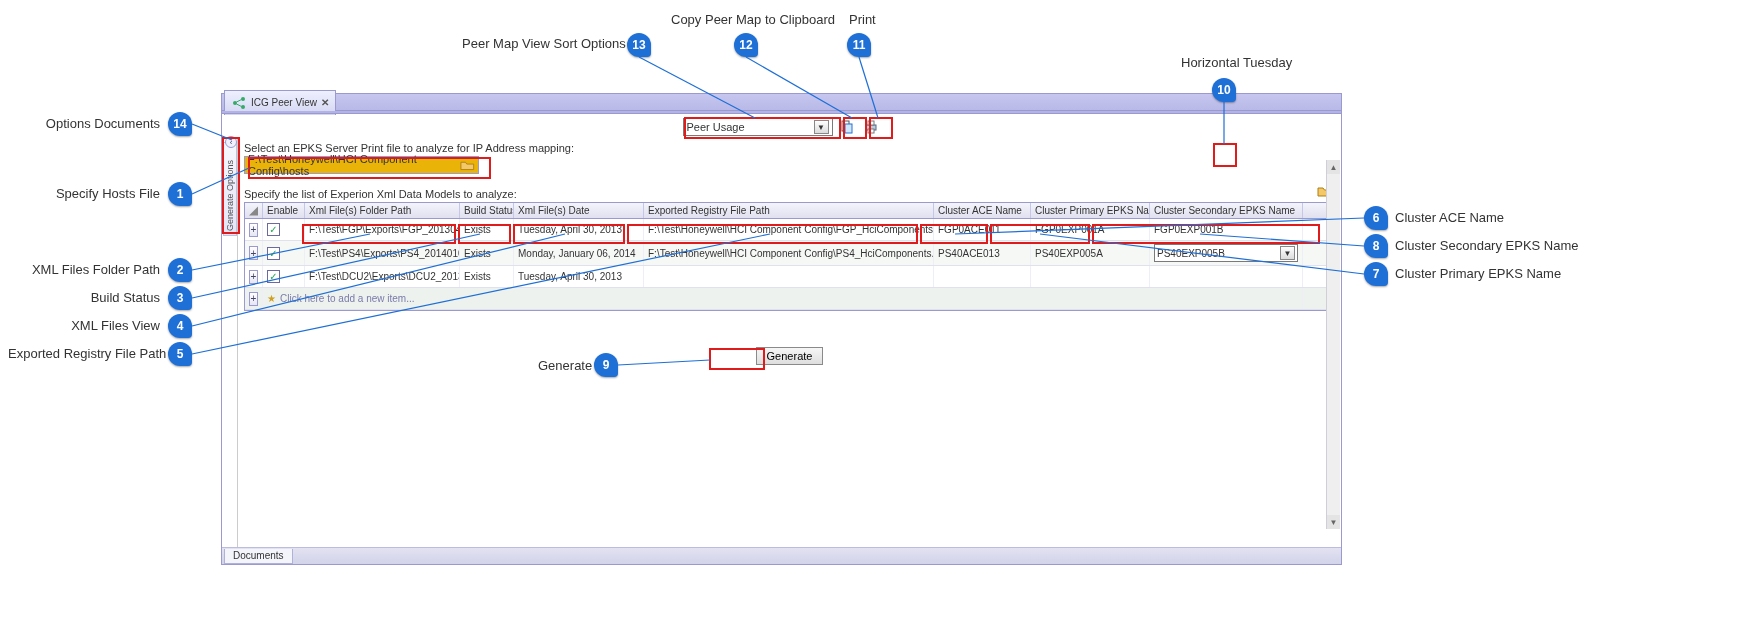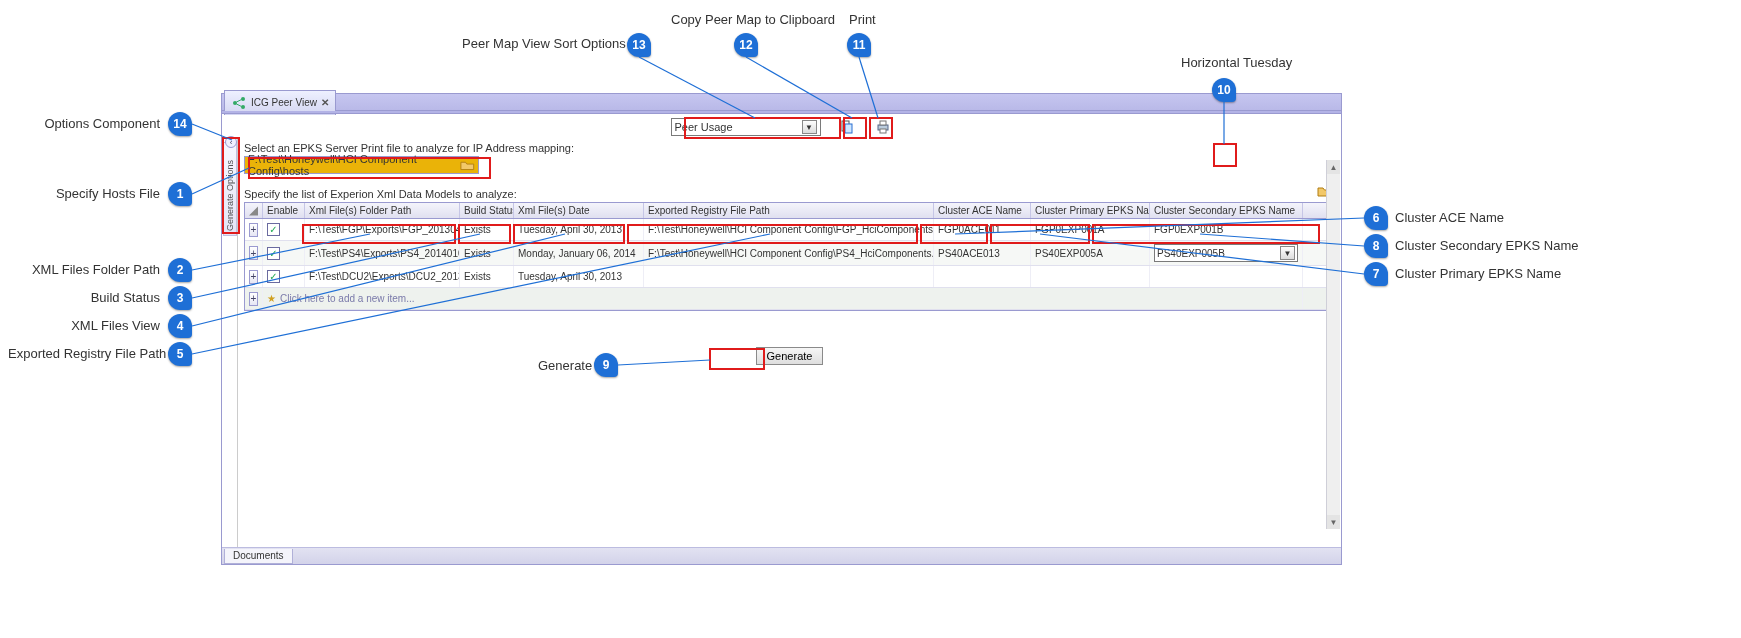--- a/index.html
+++ b/index.html
@@ -95,21 +95,21 @@
 
   
   .purplebar { height: 3px; background: #b3b3e6; border-bottom: 1px solid #9a9ad0; }
 
   
   .toolbar {
     display: flex;
     justify-content: center;
     align-items: center;
     height: 24px;
-    gap: 16px;
+    gap: 4px;
     padding-top: 2px;
   }
   .dropdown {
     width: 150px;
     height: 18px;
     border: 1px solid #7a7a7a;
     background: #fff;
     display: flex;
     align-items: center;
     justify-content: space-between;
@@ -475,21 +475,21 @@
       <span>Documents</span>
     </div>
   </div>
 </div>
 
 <div class="callout-label left" style="left:8px; top:186px; width:152px;">Specify Hosts File</div>
 <div class="callout-label left" style="left:8px; top:262px; width:152px;">XML Files Folder Path</div>
 <div class="callout-label left" style="left:8px; top:290px; width:152px;">Build Status</div>
 <div class="callout-label left" style="left:8px; top:318px; width:152px;">XML Files View</div>
 <div class="callout-label left" style="left:8px; top:346px; width:152px;">Exported Registry File Path</div>
-<div class="callout-label left" style="left:8px; top:116px; width:152px;">Options Component</div>
+<div class="callout-label left" style="left:8px; top:116px; width:152px;">Options Documents</div>
 
 <div class="callout-label" style="left:462px; top:36px;">Peer Map View Sort Options</div>
 <div class="callout-label" style="left:671px; top:12px;">Copy Peer Map to Clipboard</div>
 <div class="callout-label" style="left:849px; top:12px;">Print</div>
 <div class="callout-label" style="left:1181px; top:55px;">Horizontal Tuesday</div>
 <div class="callout-label" style="left:538px; top:358px;">Generate</div>
 
 <div class="callout-label right" style="left:1395px; top:210px;">Cluster ACE Name</div>
 <div class="callout-label right" style="left:1395px; top:238px;">Cluster Secondary EPKS Name</div>
 <div class="callout-label right" style="left:1395px; top:266px;">Cluster Primary EPKS Name</div>

